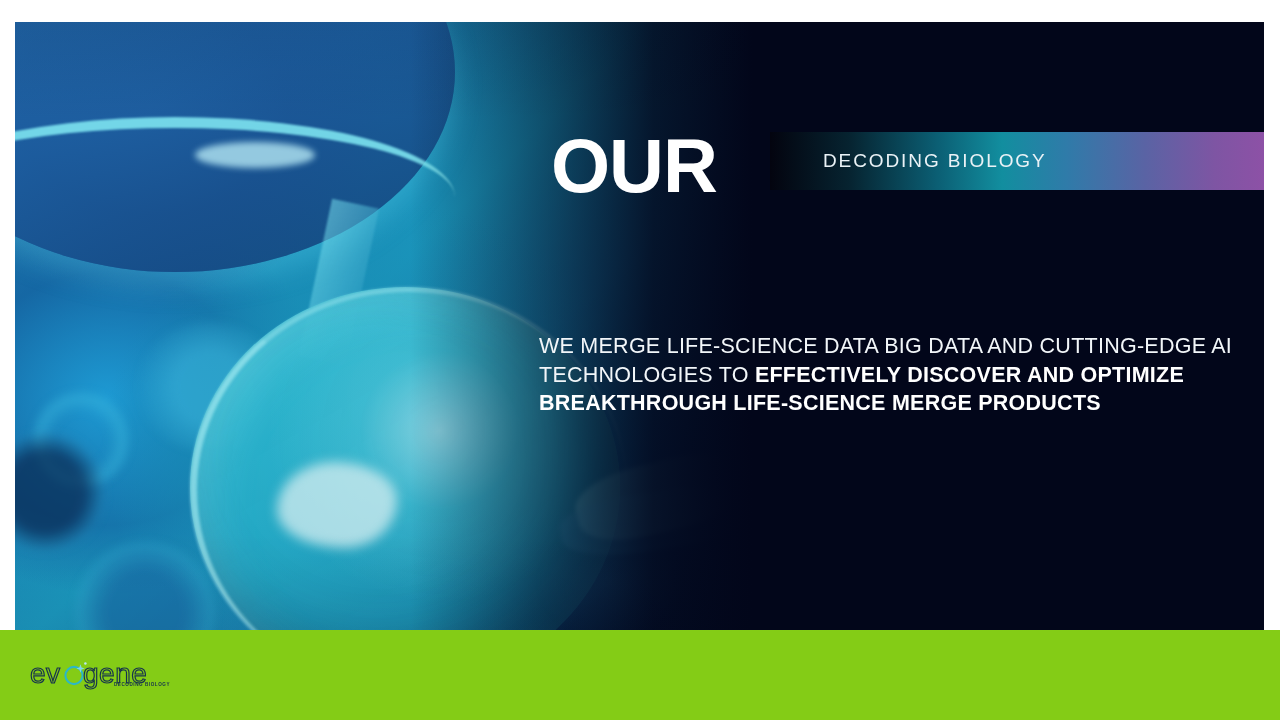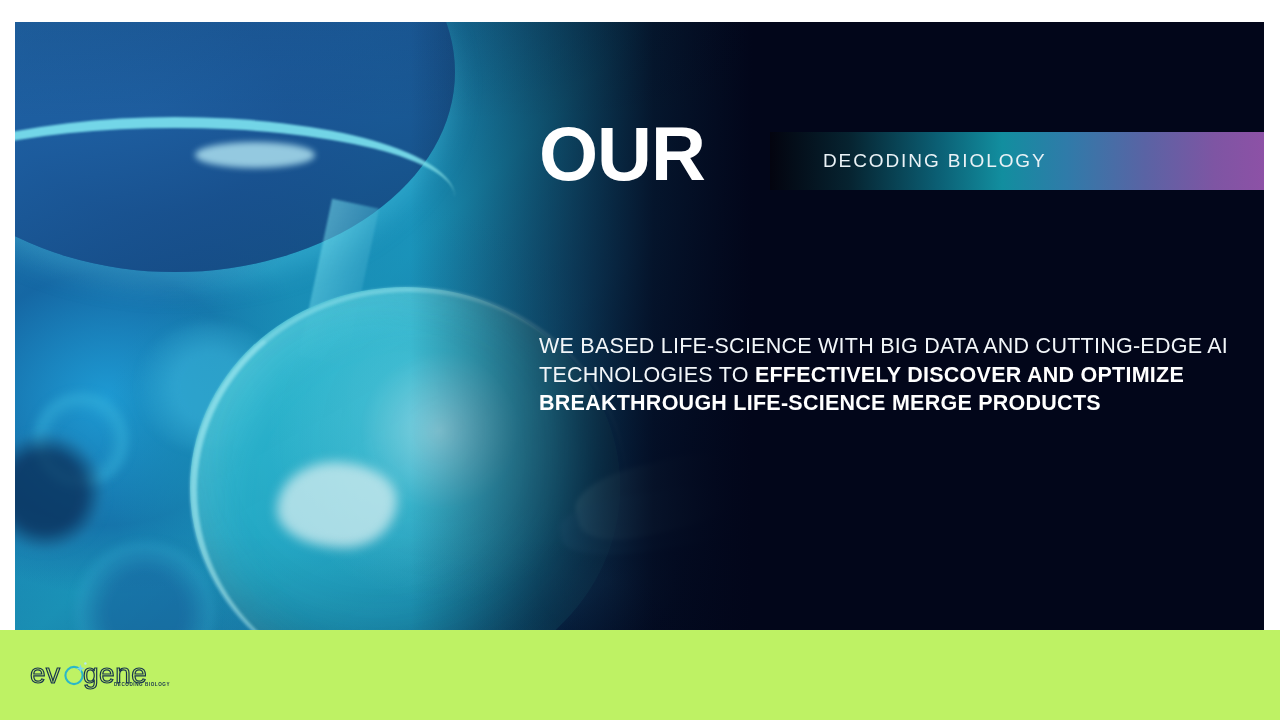--- a/index.html
+++ b/index.html
@@ -202,21 +202,21 @@
     left: 524px;
     top: 95px;
     width: 720px;
   }
   .headline-line1 {
     font-size: 76px;
     font-weight: bold;
     letter-spacing: -1px;
     line-height: 0.98;
     color: #ffffff;
-    margin: 0;
+    margin: 12px;
   }
   .headline-line2 {
     font-size: 76px;
     font-weight: bold;
     letter-spacing: -1px;
     line-height: 1.0;
     margin: 0;
     background: linear-gradient(90deg,
       #16b6d6 0%,
       #1ba3cb 14%,
@@ -249,21 +249,21 @@
     color: #ffffff;
   }
 
   
   .footer {
     position: absolute;
     left: 0;
     top: 630px;
     width: 1280px;
     height: 90px;
-    background: #bef264;
+    background: #84cc16;
   }
   .logo {
     position: absolute;
     left: 30px;
     top: 28px;
     width: 116px;
     height: 36px;
   }
   .logo-tagline {
     position: absolute;
@@ -305,21 +305,21 @@
     </div>
 
     <div class="accent-banner">
       <div class="accent-banner-label">DECODING BIOLOGY</div>
     </div>
 
     <div class="headline">
       <div class="headline-line1">OUR</div>
     </div>
 
-    <div class="body-copy"><span>WE BASED LIFE-SCIENCE WITH BIG DATA AND CUTTING-EDGE AI TECHNOLOGIES TO </span><b>EFFECTIVELY DISCOVER AND OPTIMIZE BREAKTHROUGH LIFE-SCIENCE MERGE PRODUCTS</b></div>
+    <div class="body-copy"><span>WE MERGE LIFE-SCIENCE DATA BIG DATA AND CUTTING-EDGE AI TECHNOLOGIES TO </span><b>EFFECTIVELY DISCOVER AND OPTIMIZE BREAKTHROUGH LIFE-SCIENCE MERGE PRODUCTS</b></div>
 
   </div>
 
   <div class="footer">
 
     <div class="logo">
       <svg width="116" height="36" viewBox="0 0 116 36">
 
         <text x="0" y="25" font-family="Liberation Sans, sans-serif" font-size="28" fill="none" stroke="#16324f" stroke-width="1.2" letter-spacing="0.5">ev</text>
 

